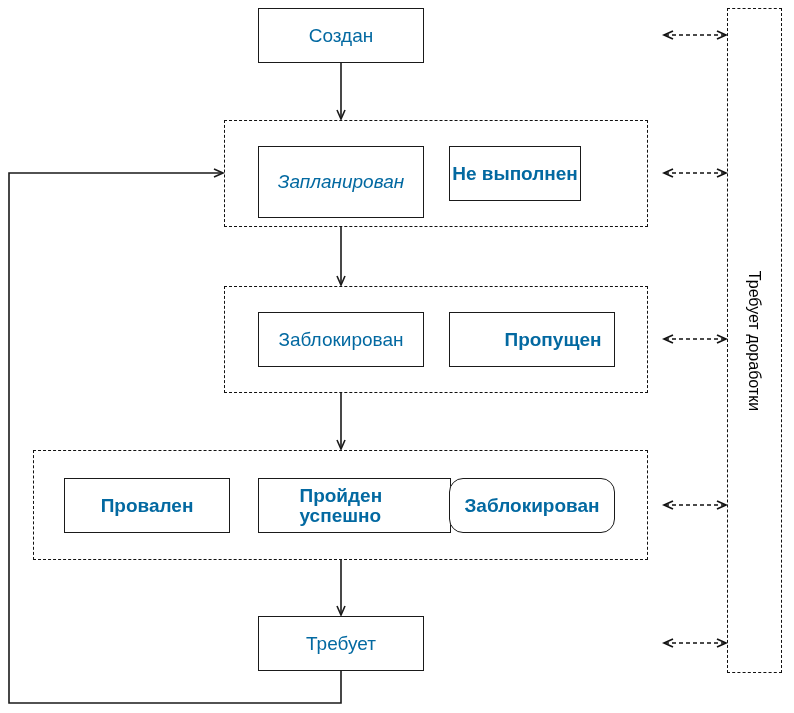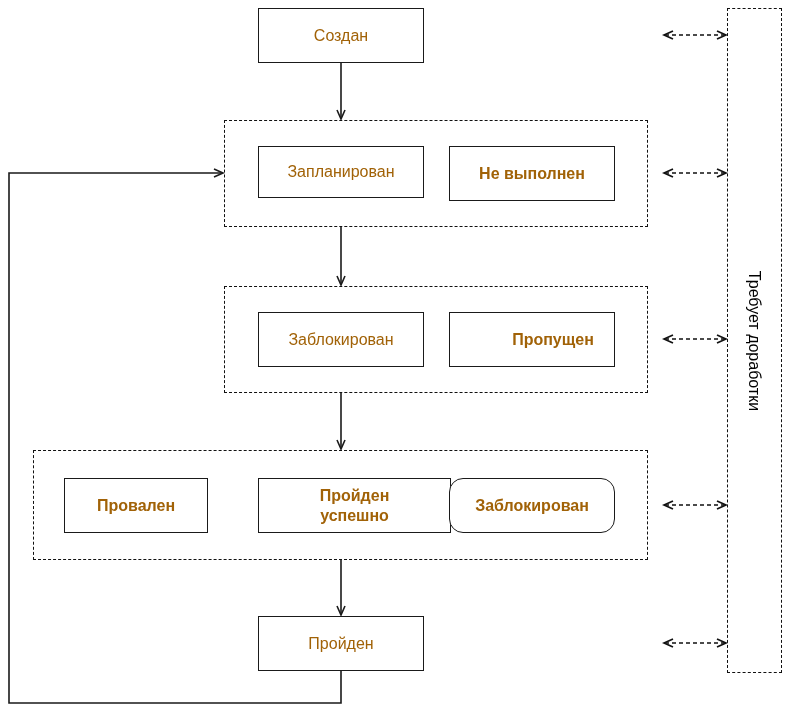--- a/index.html
+++ b/index.html
@@ -25,23 +25,23 @@
     height: 713px;
   }
   .state-box {
     position: absolute;
     box-sizing: border-box;
     border: 1.6px solid #1a1a1a;
     background: #ffffff;
     display: flex;
     align-items: center;
     justify-content: center;
-    text-align: center;
-    color: #a16207;
-    font-size: 16px;
+    text-align: left;
+    color: #0369a1;
+    font-size: 19px;
     line-height: 20px;
   }
   .state-box.bold {
     font-weight: bold;
   }
   .group-box {
     position: absolute;
     box-sizing: border-box;
     border: 1.7px dashed #111111;
     background: transparent;
@@ -123,50 +123,50 @@
   </svg>
 
   <div class="group-box" style="left:224px; top:120px; width:424px; height:107px;"></div>
   <div class="group-box" style="left:224px; top:286px; width:424px; height:107px;"></div>
   <div class="group-box" style="left:33px; top:450px; width:615px; height:110px;"></div>
 
   <div class="state-box" style="left:258px; top:8px; width:166px; height:55px;">
     <span>Создан</span>
   </div>
 
-  <div class="state-box" style="left:258px; top:146px; width:166px; height:52px;">
+  <div class="state-box" style="left:258px; top:146px; width:166px; height:72px;font-style:italic;">
     <span>Запланирован</span>
   </div>
 
-  <div class="state-box bold" style="left:449px; top:146px; width:166px; height:55px;">
+  <div class="state-box bold" style="left:449px; top:146px; width:132px; height:55px;">
     <span>Не выполнен</span>
   </div>
 
   <div class="state-box" style="left:258px; top:312px; width:166px; height:55px;">
     <span>Заблокирован</span>
   </div>
 
   <div class="state-box bold" style="left:449px; top:312px; width:166px; height:55px;padding-left:42px;">
     <span>Пропущен</span>
   </div>
 
-  <div class="state-box bold" style="left:64px; top:478px; width:144px; height:55px;">
+  <div class="state-box bold" style="left:64px; top:478px; width:166px; height:55px;">
     <span>Провален</span>
   </div>
 
   <div class="state-box bold" style="left:258px; top:478px; width:193px; height:55px;">
     <span style="display:inline-block; max-width:110px;">Пройден успешно</span>
   </div>
 
   <div class="state-box bold" style="left:449px; top:478px; width:166px; height:55px;border-radius:14px;">
     <span>Заблокирован</span>
   </div>
 
   <div class="state-box" style="left:258px; top:616px; width:166px; height:55px;">
-    <span>Пройден</span>
+    <span>Требует</span>
   </div>
 
   <div class="side-panel" style="left:727px; top:8px; width:55px; height:665px;">
     <div class="side-panel-label">
       <span>Требует доработки</span>
     </div>
   </div>
 
 </div>
 

